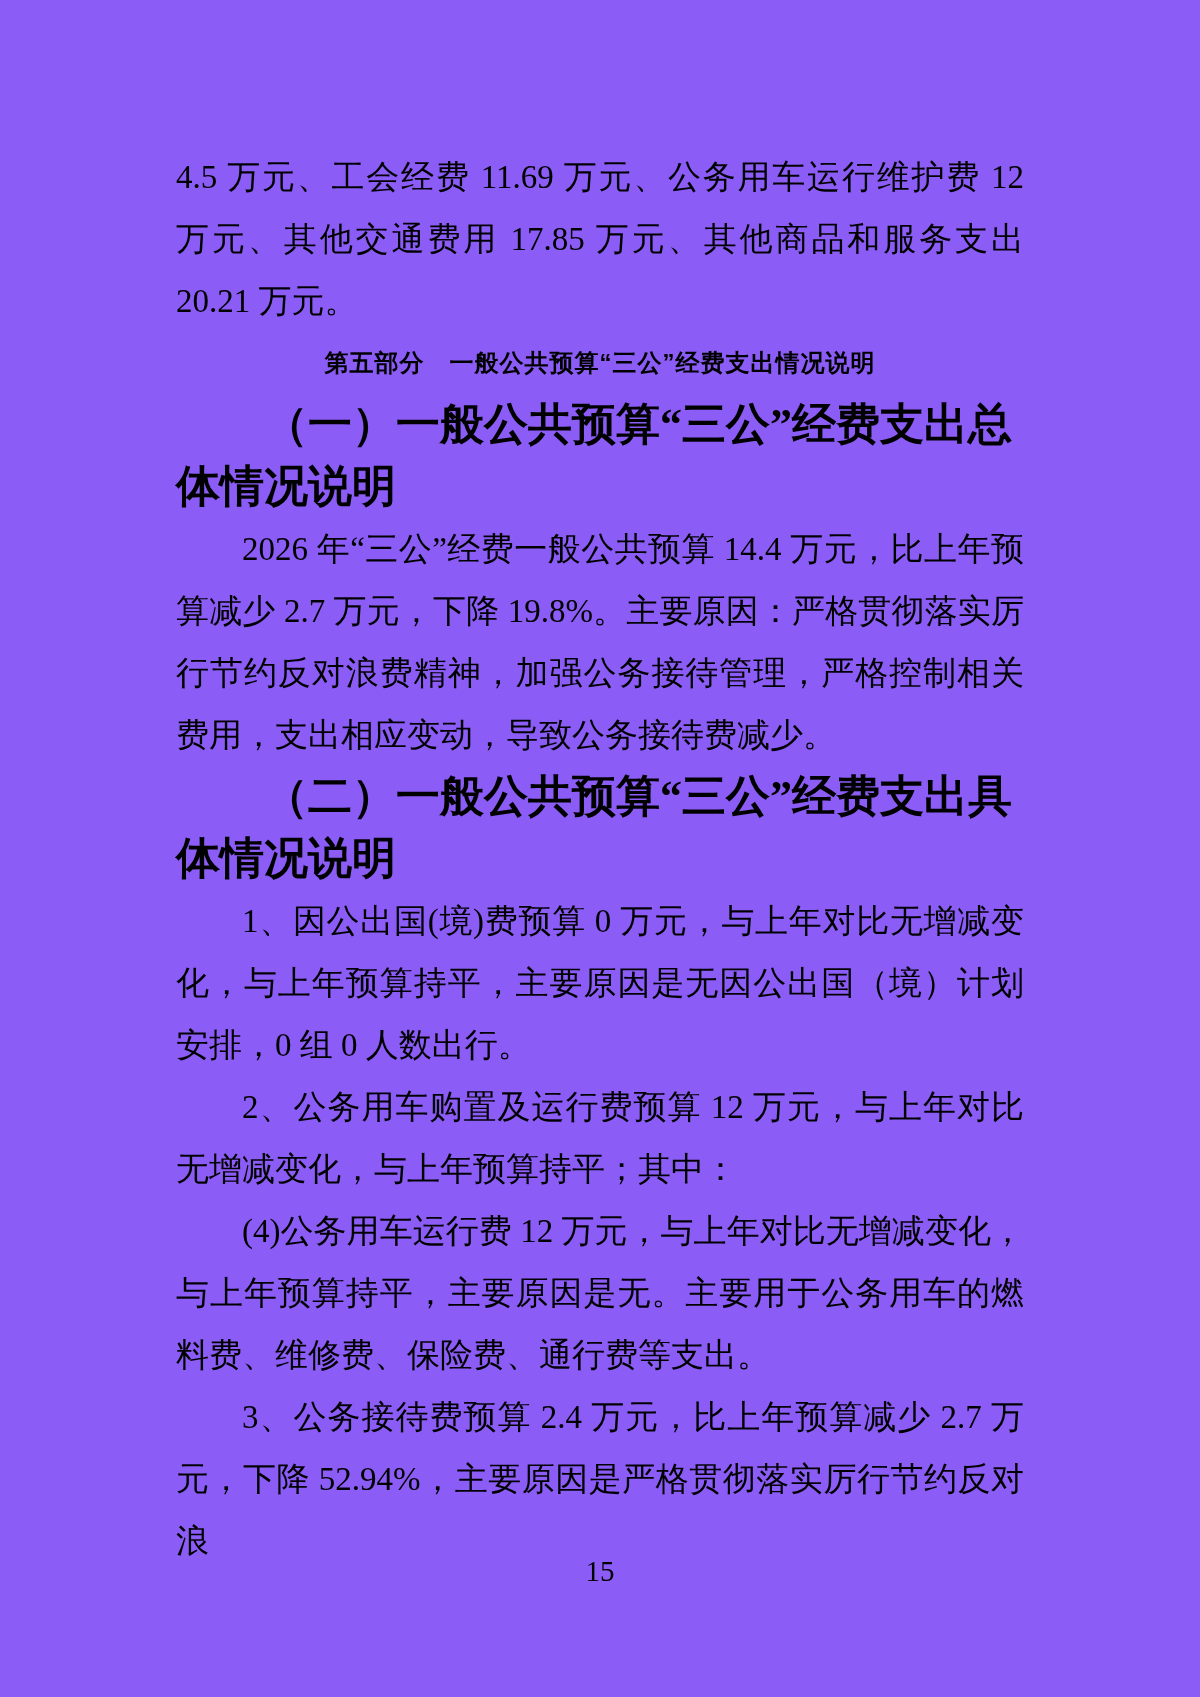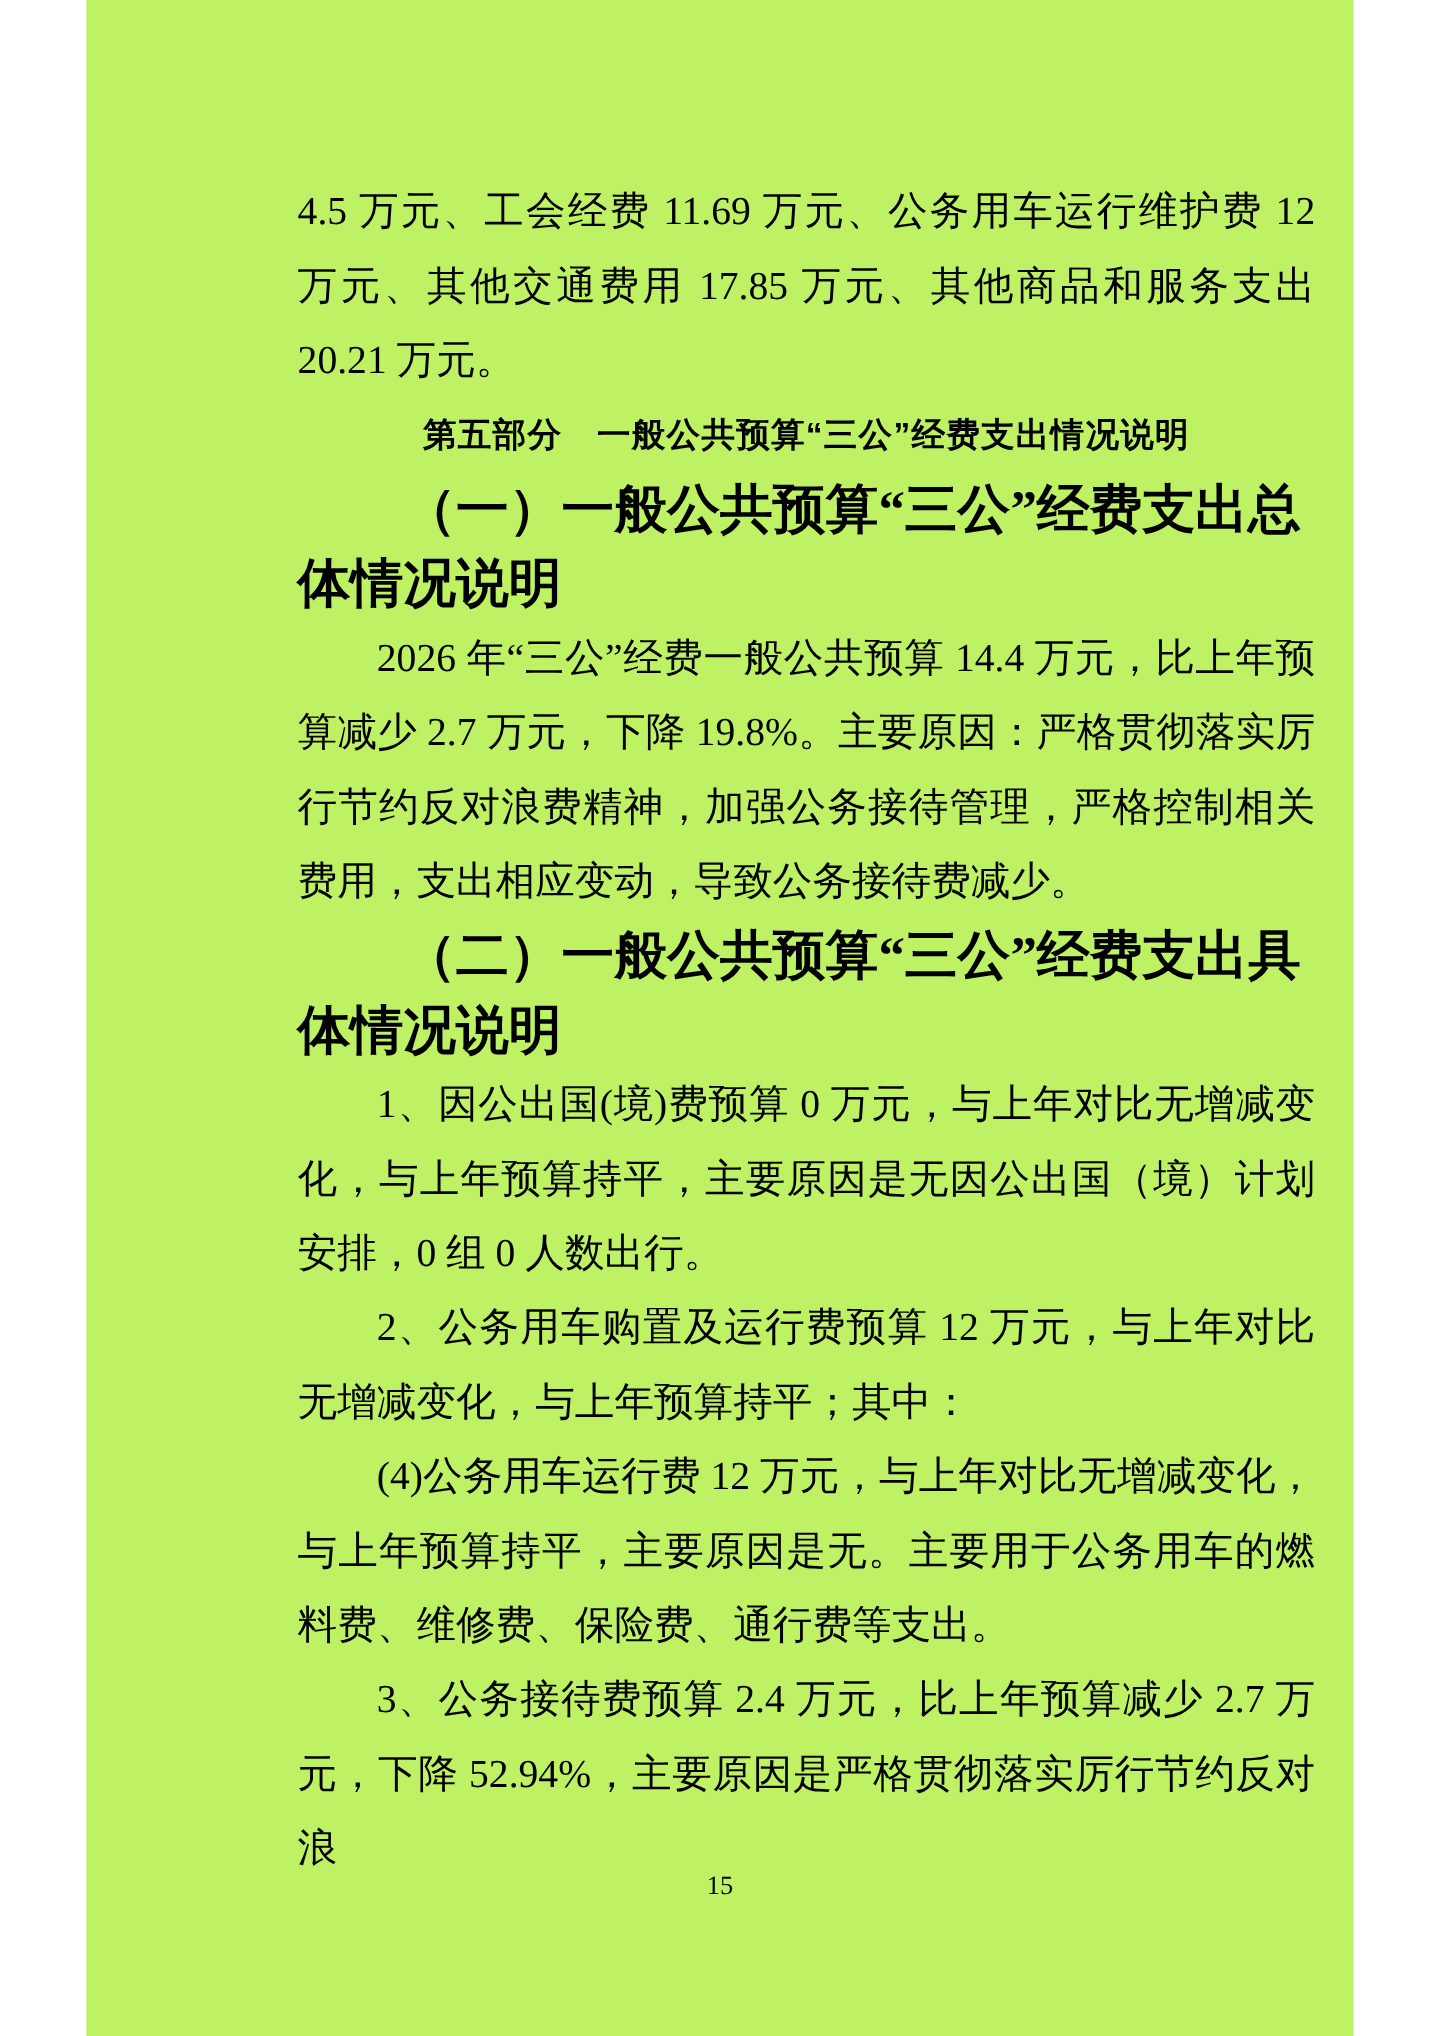--- a/index.html
+++ b/index.html
@@ -2,24 +2,24 @@
 <html><head>
 <meta charset="utf-8">
 <style>
   html, body {
     margin: 0;
     padding: 0;
     background: #ffffff;
   }
   .page {
     position: relative;
-    width: 1056px;
+    width: 1200px;
     height: 1697px;
     margin: 0 auto;
-    background: #bef264;
+    background: #8b5cf6;
     color: #000000;
     font-family: "Liberation Serif", "DejaVu Serif", serif;
     overflow: hidden;
   }
   .content {
     position: absolute;
     left: 176px;
     top: 146px;
     width: 848px;
   }
@@ -29,42 +29,42 @@
     line-height: 62px;
     text-align: justify;
     text-indent: 2em;
     font-family: "Liberation Serif", "DejaVu Serif", serif;
   }
   p.body.continuation {
     text-indent: 0;
   }
   .h1 {
     margin: 0;
-    font-size: 28px;
+    font-size: 24px;
     line-height: 62px;
     font-weight: bold;
     text-align: center;
     letter-spacing: 1px;
     font-family: "Liberation Sans", "DejaVu Sans", sans-serif;
   }
   .h2 {
     margin: 0;
     font-size: 44px;
     line-height: 62px;
     font-weight: bold;
     text-indent: 2em;
     font-family: "Liberation Serif", "DejaVu Serif", serif;
   }
   .footer {
     position: absolute;
     top: 1556px;
     left: 0;
     width: 100%;
     text-align: center;
-    font-size: 22px;
+    font-size: 29px;
     line-height: 30px;
     font-family: "Liberation Serif", "DejaVu Serif", serif;
     color: #000000;
   }
 </style>
 </head>
 <body>
 
 <div class="page">
   <div class="content">

